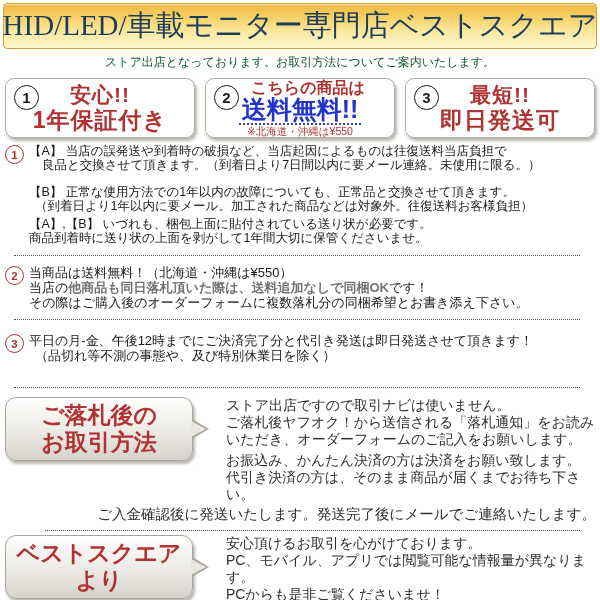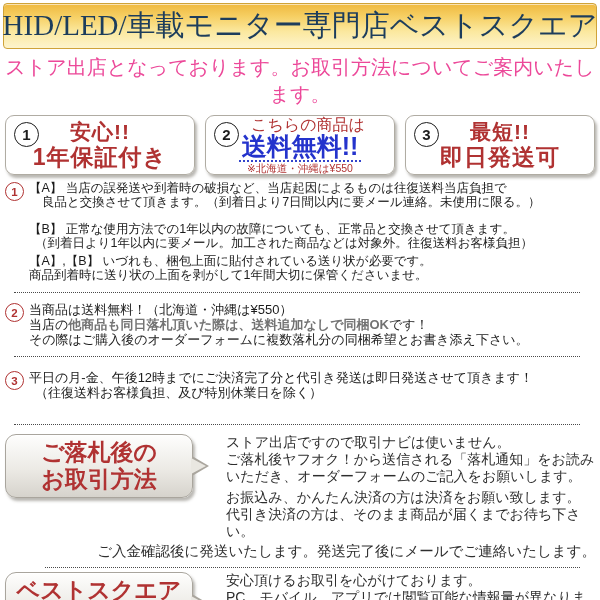--- a/index.html
+++ b/index.html
@@ -15,39 +15,39 @@
     display:flex; align-items:center; justify-content:center;
     box-shadow:inset 0 1px 0 rgba(255,255,255,.6);
   }
   .banner span {
     font-family:"Liberation Serif","DejaVu Serif",serif;
     font-size:29px; color:#1d3d5c; white-space:nowrap; letter-spacing:0px;
   }
   .subtitle {
     margin-top:5px; text-align:center;
     font-family:"Liberation Serif","DejaVu Serif",serif;
-    font-size:20px; color:#ec4899;
+    font-size:12px; color:#14532d;
   }
   
   .badges { display:flex; gap:10px; margin:7px 5px 0 5px; height:60px; }
   .badge {
     position:relative; flex:1; border:1px solid #b0aca3; border-radius:9px;
     background:linear-gradient(180deg,#fbfaf8 0%,#ecego 0%,#ece9e3 55%,#d9d6cf 100%);
     box-shadow:2px 3px 3px rgba(100,95,85,.45), inset 0 1px 0 #fff;
     display:flex; flex-direction:column; align-items:center; justify-content:center;
   }
   .bnum {
     position:absolute; left:8px; top:6px; width:23px; height:23px;
     border:1.6px solid #1c1c1c; border-radius:50%; color:#1c1c1c;
     font-size:15px; font-weight:bold; display:flex; align-items:center; justify-content:center;
     background:transparent;
   }
   .badge .l-big   { color:#b03232; font-weight:bold; font-size:21px; line-height:24px; letter-spacing:1px; }
   .badge .l-big2  { color:#b03232; font-weight:bold; font-size:23px; line-height:26px; letter-spacing:1px; }
-  .badge .l-top   { color:#b03232; font-weight:normal; font-size:16px; line-height:17px; padding-left:16px;text-align:right; }
+  .badge .l-top   { color:#b03232; font-weight:bold; font-size:16px; line-height:17px; padding-left:16px;text-align:right; }
   .badge .l-blue  { color:#2433cc; font-weight:bold; font-size:25px; line-height:26px;
                     border-bottom:2px dotted #3344cc; padding:0 3px 1px 3px; }
   .badge .l-small { color:#b03232; font-weight:normal; font-size:10.5px; line-height:13px; }
   
   .sec { display:flex; margin:6px 4px 0 5px; }
   .snum {
     flex:0 0 17px; width:17px; height:17px; margin-right:5px; margin-top:1px;
     border:1.4px solid #b03232; border-radius:50%; color:#b03232;
     font-size:11.5px; font-weight:bold; display:flex; align-items:center; justify-content:center;
   }
@@ -140,21 +140,21 @@
       <div>その際はご購入後のオーダーフォームに複数落札分の同梱希望とお書き添え下さい。</div>
     </div>
   </div>
 
   <div class="dots d2"></div>
 
   <div class="sec" style="margin-top:13px;">
     <span class="snum">3</span>
     <div class="stxt stxt2">
       <div>平日の月-金、午後12時までにご決済完了分と代引き発送は即日発送させて頂きます！</div>
-      <div class="ind2">（往復送料お客様負担、及び特別休業日を除く）</div>
+      <div class="ind2">（品切れ等不測の事態や、及び特別休業日を除く）</div>
     </div>
   </div>
 
   <div class="dots d3"></div>
 
   <div class="brow">
     <div class="bubble">
       <div class="ptr-o"></div>
       <div class="ptr-i"></div>
       <div>ご落札後の</div>

